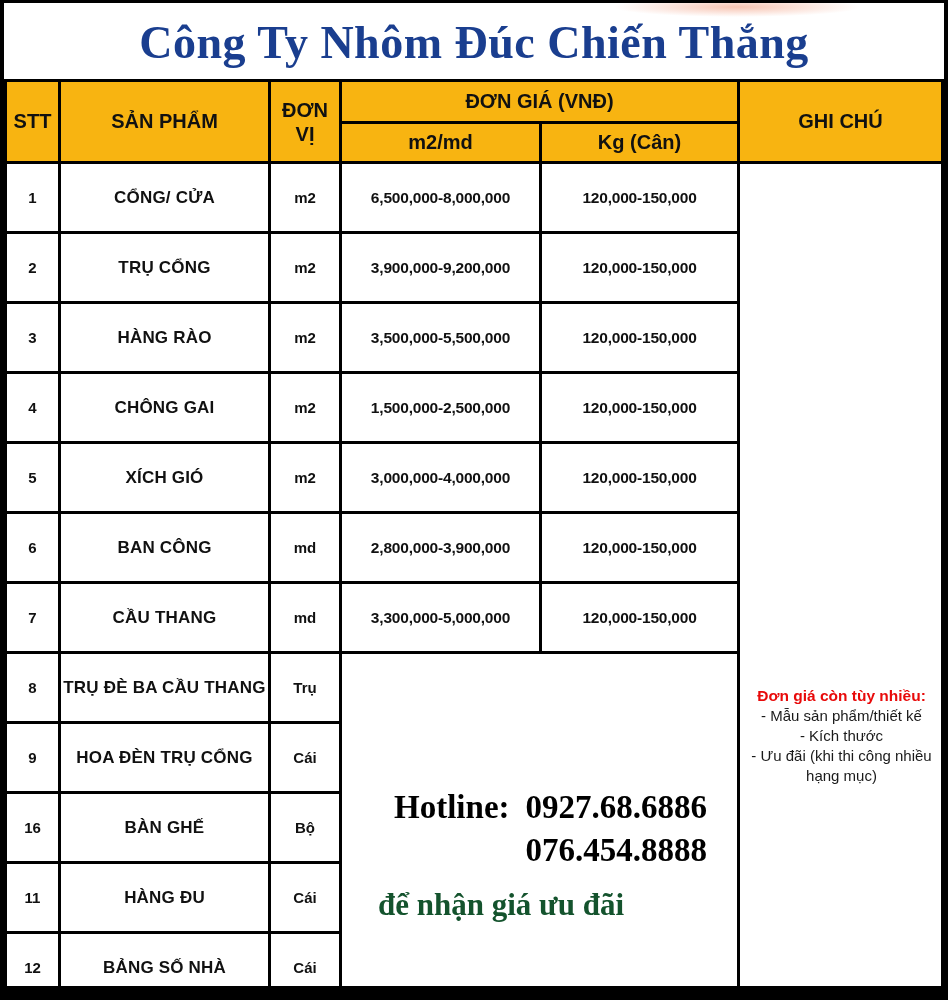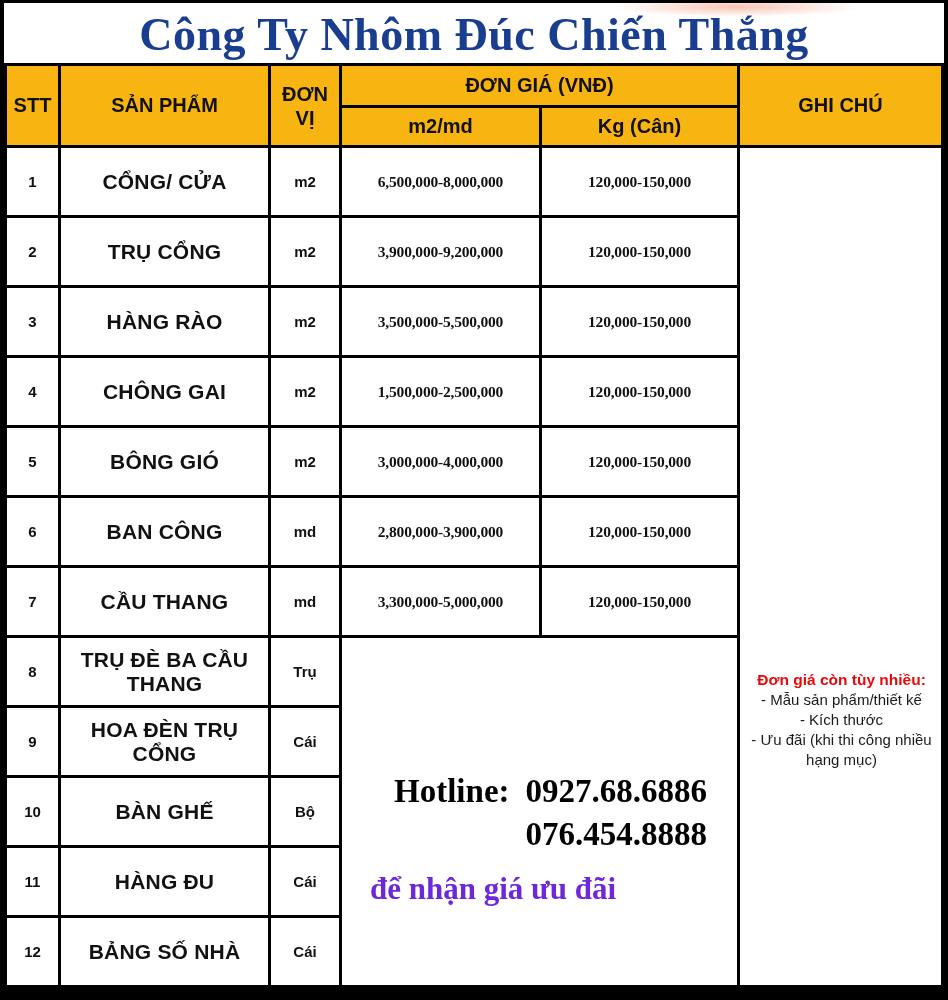--- a/index.html
+++ b/index.html
@@ -20,21 +20,21 @@
     border-top:3px solid var(--line-black);
     font-family:"Liberation Sans","DejaVu Sans",sans-serif;
     overflow:hidden;
   }
   .smudge{
     position:absolute;left:608px;top:-6px;width:250px;height:20px;
     background:radial-gradient(ellipse at center,rgba(246,186,165,0.85) 0%,rgba(246,186,165,0) 70%);
     pointer-events:none;
   }
   .title{
-    height:60px;
+    height:76px;
     display:flex;align-items:center;justify-content:center;
     font-family:"Liberation Serif","DejaVu Serif",serif;
     font-weight:bold;
     font-size:46px;
     color:var(--title-blue);
     letter-spacing:0.5px;
     padding-top:2px;
   }
   table.price{
     width:940px;height:919px;
@@ -51,23 +51,23 @@
     background:var(--header-bg);
     font-weight:bold;
     font-size:20px;
     color:#000;
   }
   .unit-h{line-height:1.2;padding:8px 8px;}
   tr.hr1{height:42px;}
   tr.hr2{height:40px;}
   tbody tr{height:70px;}
   td.stt{font-weight:bold;font-size:15px;}
-  td.product{font-weight:bold;font-size:21px;letter-spacing:0.2px;}
+  td.product{font-weight:bold;font-size:17px;letter-spacing:0.2px;}
   td.unit{font-weight:bold;font-size:15px;}
-  td.price-val{font-weight:bold;font-size:15.5px;letter-spacing:-0.2px;font-family:Liberation Serif, serif;}
+  td.price-val{font-weight:bold;font-size:15.5px;letter-spacing:-0.2px;}
   td.notes-cell{
     vertical-align:top;
     text-align:left;
     padding:308px 5px 0 7px;
   }
   .note-title{
     color:var(--note-red);
     font-weight:bold;
     font-size:15.5px;
     margin-bottom:1px;
@@ -88,26 +88,26 @@
     font-weight:bold;
     font-size:33px;
     line-height:1.3;
     color:#000;
     white-space:nowrap;
     padding-left:11px;
   }
   .hot-gap{display:inline-block;width:16px;}
   .hot-cta{
     text-align:left;
-    padding-left:28px;
+    padding-left:36px;
     margin-top:16px;
     font-family:"Liberation Serif","DejaVu Serif",serif;
     font-weight:bold;
     font-size:31px;
-    color:#6d28d9;
+    color:#14532d;
   }
   .bottom-bar{
     position:absolute;left:0;right:0;bottom:0;height:14px;
     background:var(--line-black);
   }
 </style>
 </head>
 <body>
 
 <div class="sheet">
@@ -166,21 +166,21 @@
       </tr>
       <tr>
         <td class="stt">4</td>
         <td class="product">CHÔNG GAI</td>
         <td class="unit">m2</td>
         <td class="price-val">1,500,000-2,500,000</td>
         <td class="price-val">120,000-150,000</td>
       </tr>
       <tr>
         <td class="stt">5</td>
-        <td class="product">BÔNG GIÓ</td>
+        <td class="product">XÍCH GIÓ</td>
         <td class="unit">m2</td>
         <td class="price-val">3,000,000-4,000,000</td>
         <td class="price-val">120,000-150,000</td>
       </tr>
       <tr>
         <td class="stt">6</td>
         <td class="product">BAN CÔNG</td>
         <td class="unit">md</td>
         <td class="price-val">2,800,000-3,900,000</td>
         <td class="price-val">120,000-150,000</td>
@@ -203,21 +203,21 @@
           </div>
           <div class="hot-cta">để nhận giá ưu đãi</div>
         </td>
       </tr>
       <tr>
         <td class="stt">9</td>
         <td class="product">HOA ĐÈN TRỤ CỔNG</td>
         <td class="unit">Cái</td>
       </tr>
       <tr>
-        <td class="stt">10</td>
+        <td class="stt">16</td>
         <td class="product">BÀN GHẾ</td>
         <td class="unit">Bộ</td>
       </tr>
       <tr>
         <td class="stt">11</td>
         <td class="product">HÀNG ĐU</td>
         <td class="unit">Cái</td>
       </tr>
       <tr>
         <td class="stt">12</td>

